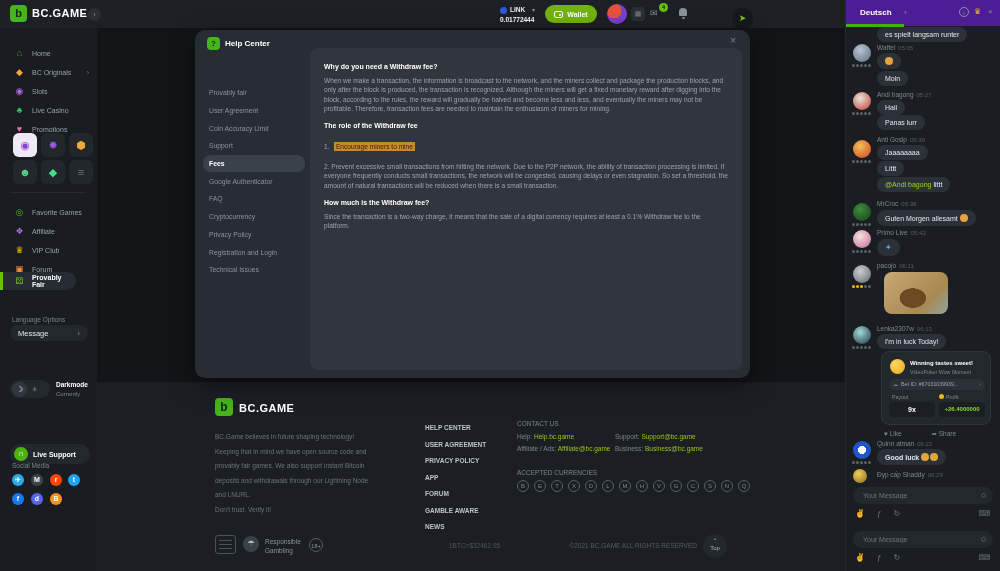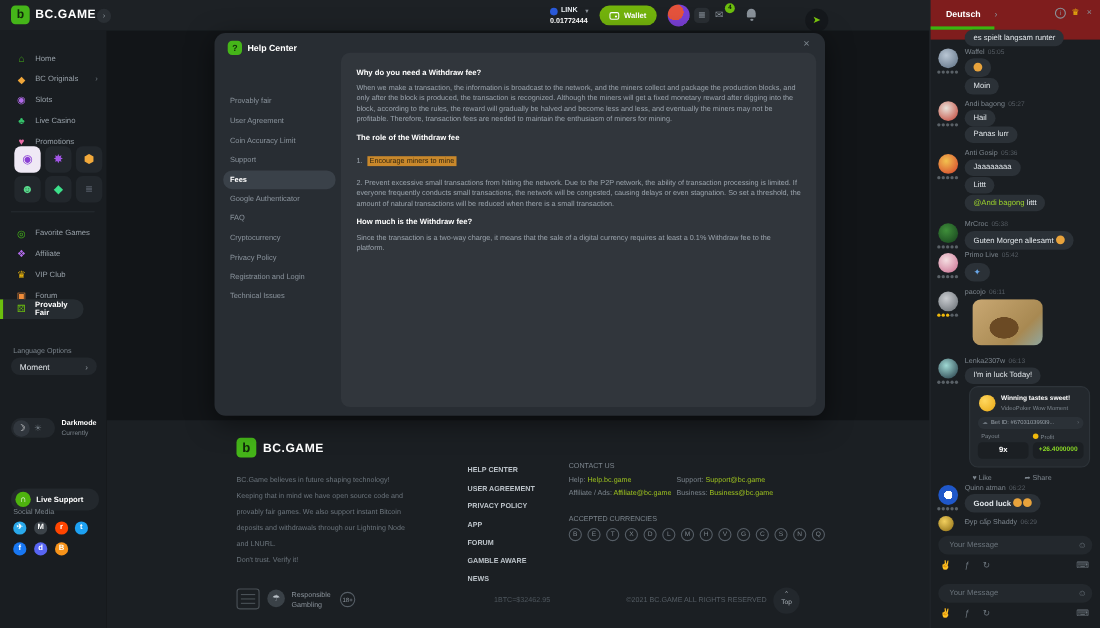--- a/index.html
+++ b/index.html
@@ -89,21 +89,21 @@
   .umb{ position:absolute; left:146px; top:154px; width:16px; height:16px; border-radius:50%; background:#3a4147; color:#b9c0c7; font-size:8px; text-align:center; line-height:16px;}
   .resp{ position:absolute; left:168px; top:155px; font-size:6.5px; color:#8a929a; line-height:9px;}
   .age{ position:absolute; left:212px; top:156px; width:14px; height:14px; border-radius:50%; border:1px solid #565e66; font-size:5.5px; color:#8a929a; text-align:center; line-height:14px;}
   .btc-rate{ position:absolute; left:352px; top:160px; font-size:6.5px; color:#4d555c;}
   .copyright{ position:absolute; left:470px; top:160px; width:130px; text-align:right; font-size:6.5px; color:#555d64;}
   .top-btn{ position:absolute; left:606px; top:152px; width:24px; height:24px; border-radius:50%; background:#23282d; color:#aab2b9; font-size:6px; text-align:center; cursor:pointer;}
   .top-btn .car{ display:block; font-size:6px; line-height:8px; margin-top:3px;}
 
   
   .chat{ left:845px; top:0; width:155px; height:571px; background:#1a1e22; border-left:1px solid #23282d;}
-  .chat-head{ position:absolute; left:0; top:0; width:155px; height:36px; background:#7f1d1d;}
+  .chat-head{ position:absolute; left:0; top:0; width:155px; height:26px; background:#4c1d95;}
   .room{ position:absolute; left:14px; top:8px; font-size:8px; font-weight:bold; color:#fff;}
   .room-chev{ position:absolute; left:58px; top:8px; font-size:8px; color:#8a929a;}
   .ch-ico{ position:absolute; top:7px; font-size:8px; color:#8a929a; cursor:pointer;}
   .info-c{ width:10px; height:10px; border:1px solid #8a929a; border-radius:50%; font-size:6px; text-align:center; line-height:10px;}
   .room-underline{ position:absolute; left:0; top:24px; width:58px; height:3px; background:#3ab50f;}
   .msg-av{ position:absolute; width:18px; height:18px; border-radius:50%;}
   .vipdots{ position:absolute; width:20px; height:3px; display:flex; gap:1px;}
   .vipdots i{ width:3px; height:3px; border-radius:50%; background:#5a6167;}
   .mname{ position:absolute; font-size:6.5px; color:#7d868e;}
   .mtime{ font-size:6px; color:#565d64; margin-left:3px;}
@@ -207,21 +207,21 @@
       <span class="ico" style="color:#f08c3a">▣</span>
       <span class="lbl">Forum</span>
     </div>
     <div class="side-item active" style="top:244px">
       <span class="ico" style="color:#6cbf0e">⚄</span>
       <span class="lbl">Provably Fair</span>
     </div>
 
     <div class="side-label" style="left:12px; top:288px">Language Options</div>
     <div class="lang-pill" style="top:297px">
-      <span>Moment</span>
+      <span>Message</span>
       <span style="color:#8a929a">›</span>
     </div>
 
     <div class="dark-pill">
       <span class="moon-c">☽</span>
       <span class="sun-c">☀</span>
     </div>
     <div class="side-label" style="left:56px; top:353px; color:#fff; font-weight:bold">Darkmode</div>
     <div class="side-label" style="left:56px; top:363px; font-size:6px">Currently</div>
 

